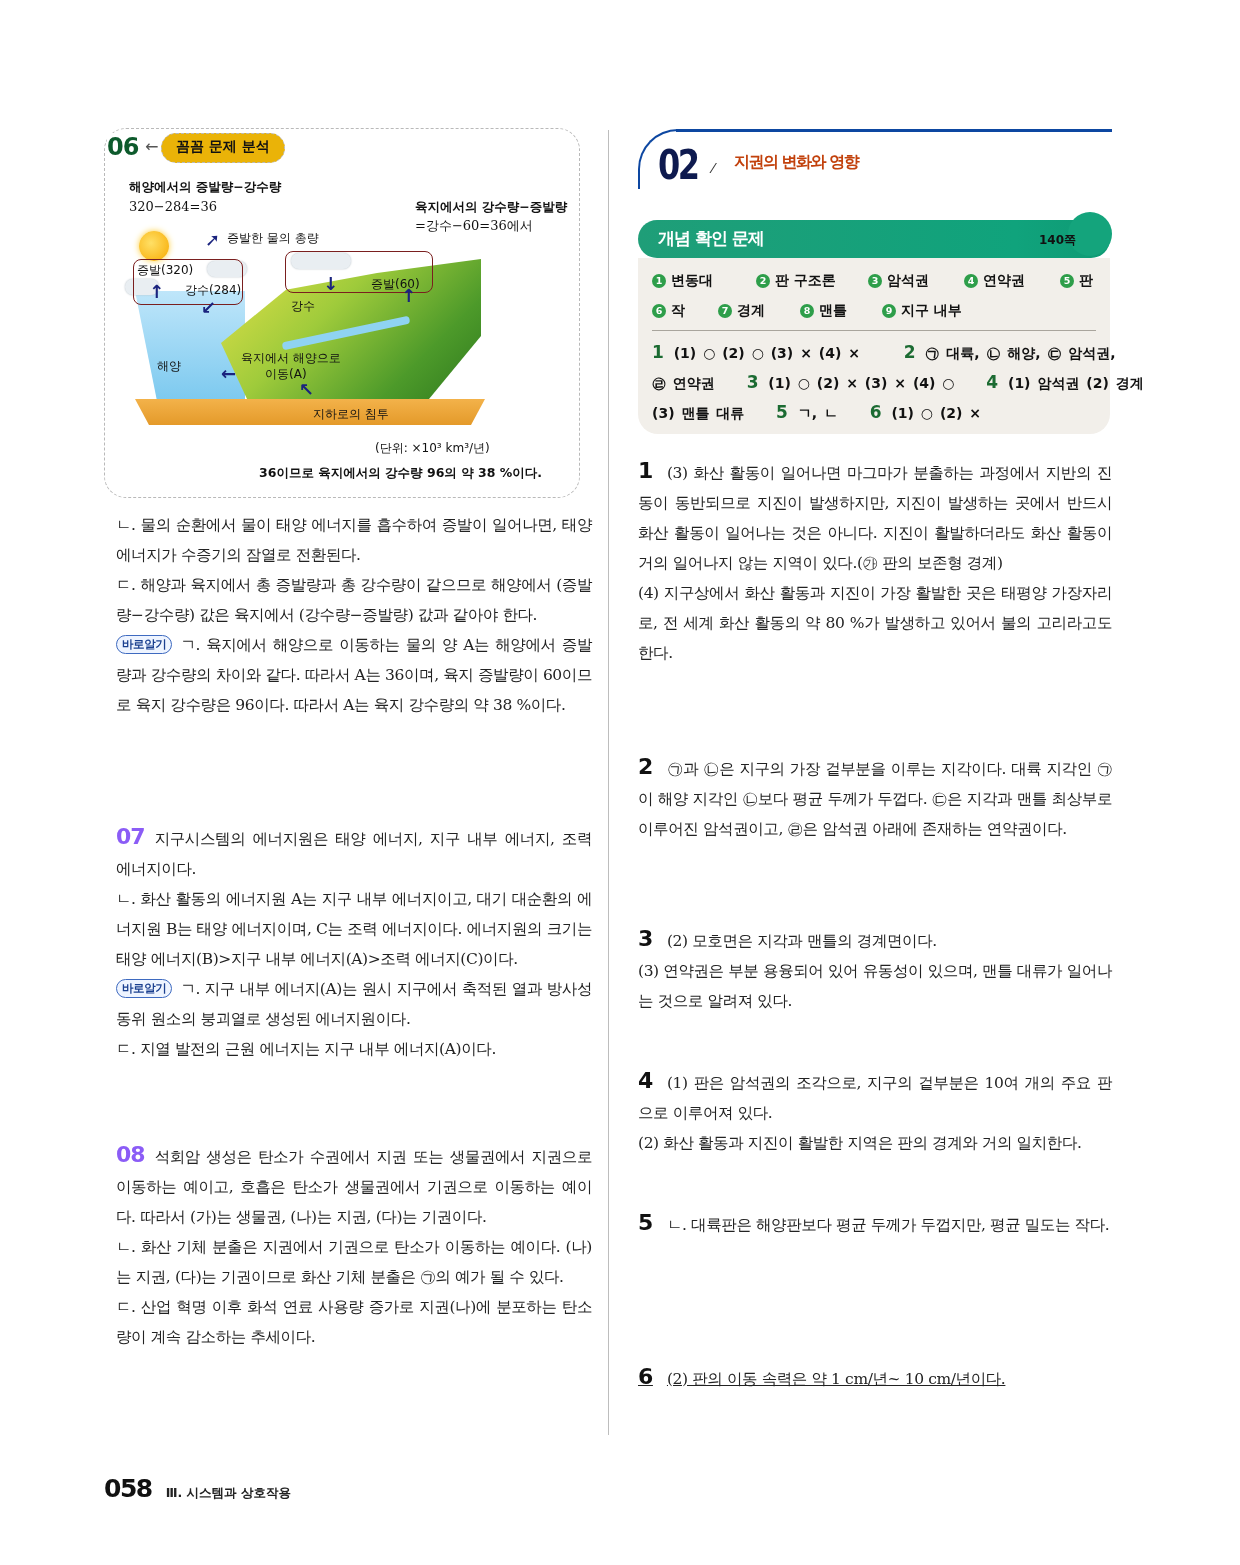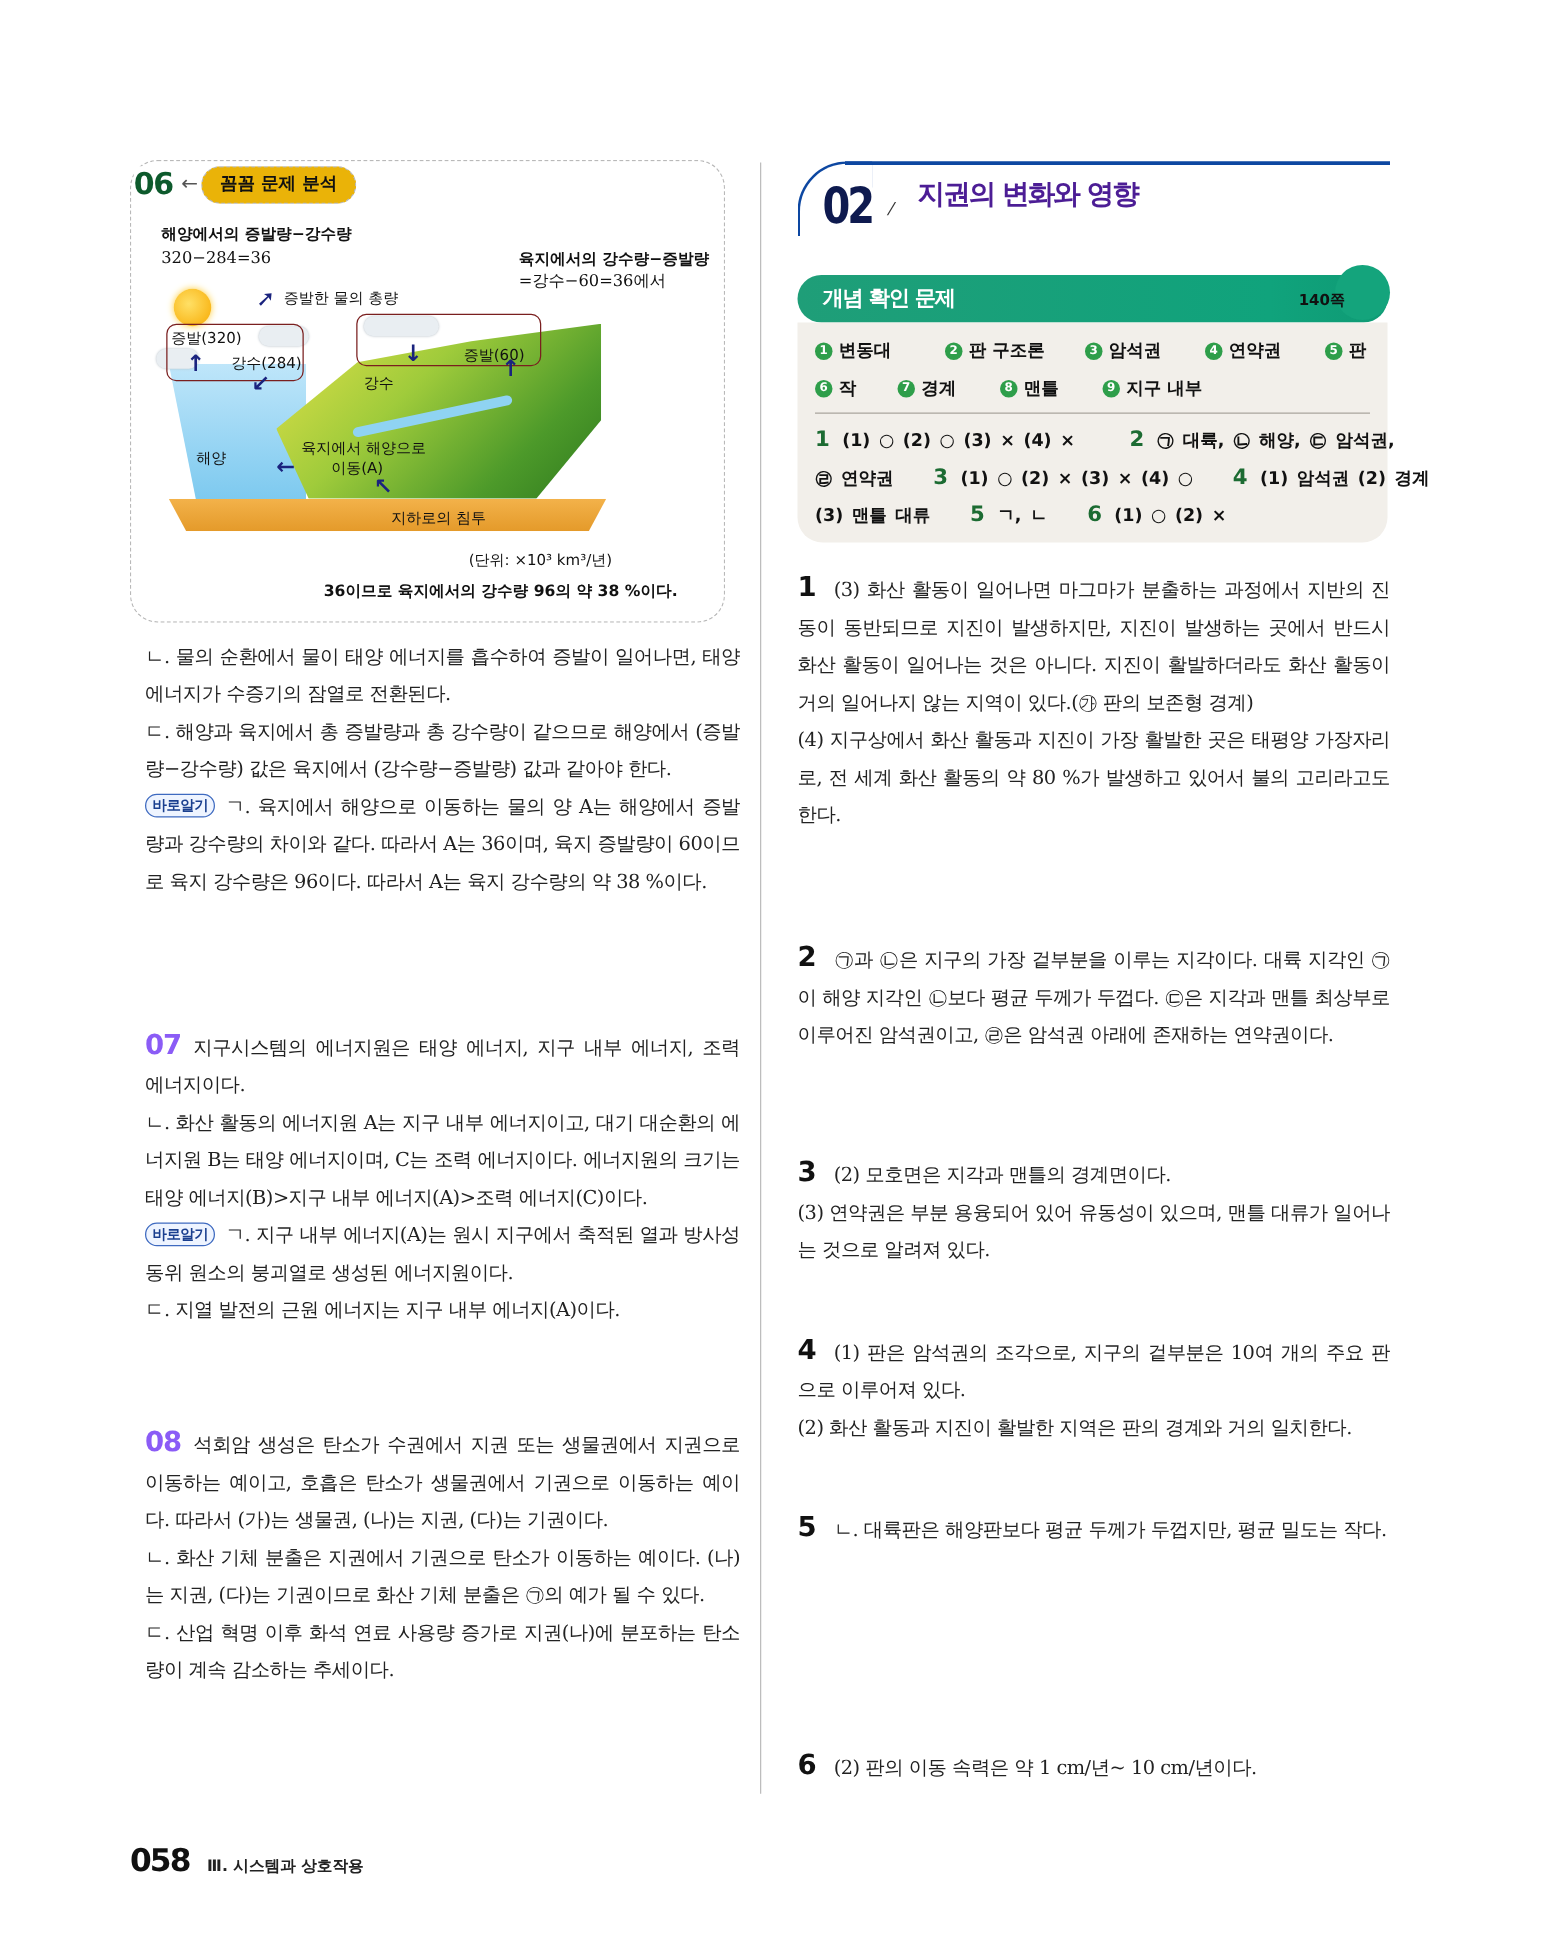--- a/index.html
+++ b/index.html
@@ -49,21 +49,21 @@
   .footer .pg { font-family: "DejaVu Sans", sans-serif; font-weight: bold; font-size: 25px; color: #111; letter-spacing: -1.5px; }
   .footer .sec { font-size: 12.5px; font-weight: bold; color: #222; }
 
   
   .right { position: absolute; left: 636px; top: 128px; width: 476px; }
   .sec-head { position: absolute; left: 0; top: 0; width: 476px; height: 62px; }
   .sec-arc { position: absolute; left: 2px; top: 1px; width: 60px; height: 60px; border-top: 2.5px solid #0d47a1; border-left: 2.5px solid #0d47a1; border-top-left-radius: 40px; }
   .sec-line { position: absolute; left: 40px; top: 1px; width: 436px; height: 2.5px; background: #0d47a1; }
   .sec-num { position: absolute; left: 22px; top: 14px; font-family: "DejaVu Sans", sans-serif; font-size: 40px; font-weight: bold; color: #0e1a4f; letter-spacing: -3px; transform: scaleX(0.8); transform-origin: left; }
   .sec-slash { position: absolute; left: 76px; top: 32px; font-size: 14px; color: #333; }
-  .sec-title { position: absolute; left: 98px; top: 12px; font-size: 22px; font-weight: bold; color: #4c1d95; letter-spacing: -1.5px; }
+  .sec-title { position: absolute; left: 98px; top: 24px; font-size: 16px; font-weight: bold; color: #c2410c; letter-spacing: -1.5px; }
 
   .concept-bar { position: absolute; left: 2px; top: 92px; width: 472px; height: 38px; border-radius: 19px;
     background: linear-gradient(90deg, #1f9e78, #10a37c 80%, #0f9a74); }
   .concept-bar .bump { position: absolute; right: -2px; top: -8px; width: 44px; height: 44px; border-radius: 50%; background: #14a47c; }
   .concept-bar .label { position: absolute; left: 20px; top: 7px; font-size: 17px; font-weight: bold; color: #fff; letter-spacing: -1px; }
   .concept-bar .page { position: absolute; right: 34px; top: 12px; font-size: 12px; font-weight: bold; color: #111; }
 
   .concept-box { position: absolute; left: 2px; top: 130px; width: 472px; height: 176px; background: #f2efea; border-radius: 0 0 20px 20px; }
   .kw-row { position: absolute; left: 14px; display: flex; font-size: 14px; font-weight: bold; color: #111; white-space: nowrap; }
   .kw-item { display: flex; align-items: center; }
@@ -258,16 +258,16 @@
 
   <div class="rpara" style="top:938px;">
     <p><span class="rnum">4</span><span>(1) 판은 암석권의 조각으로, 지구의 겉부분은 10여 개의 주요 판으로 이루어져 있다.</span></p>
     <p>(2) 화산 활동과 지진이 활발한 지역은 판의 경계와 거의 일치한다.</p>
   </div>
 
   <div class="rpara" style="top:1080px;">
     <p><span class="rnum">5</span><span>ㄴ. 대륙판은 해양판보다 평균 두께가 두껍지만, 평균 밀도는 작다.</span></p>
   </div>
 
-  <div class="rpara" style="top:1270px;">
+  <div class="rpara" style="top:1234px;text-decoration:underline;">
     <p><span class="rnum">6</span><span>(2) 판의 이동 속력은 약 1 cm/년~ 10 cm/년이다.</span></p>
   </div>
 </div>
 
 </body></html>

